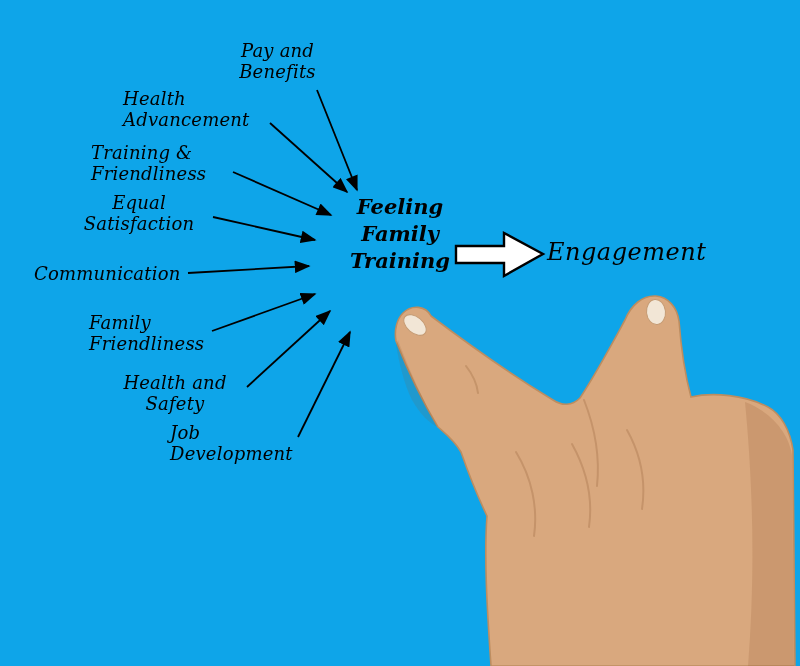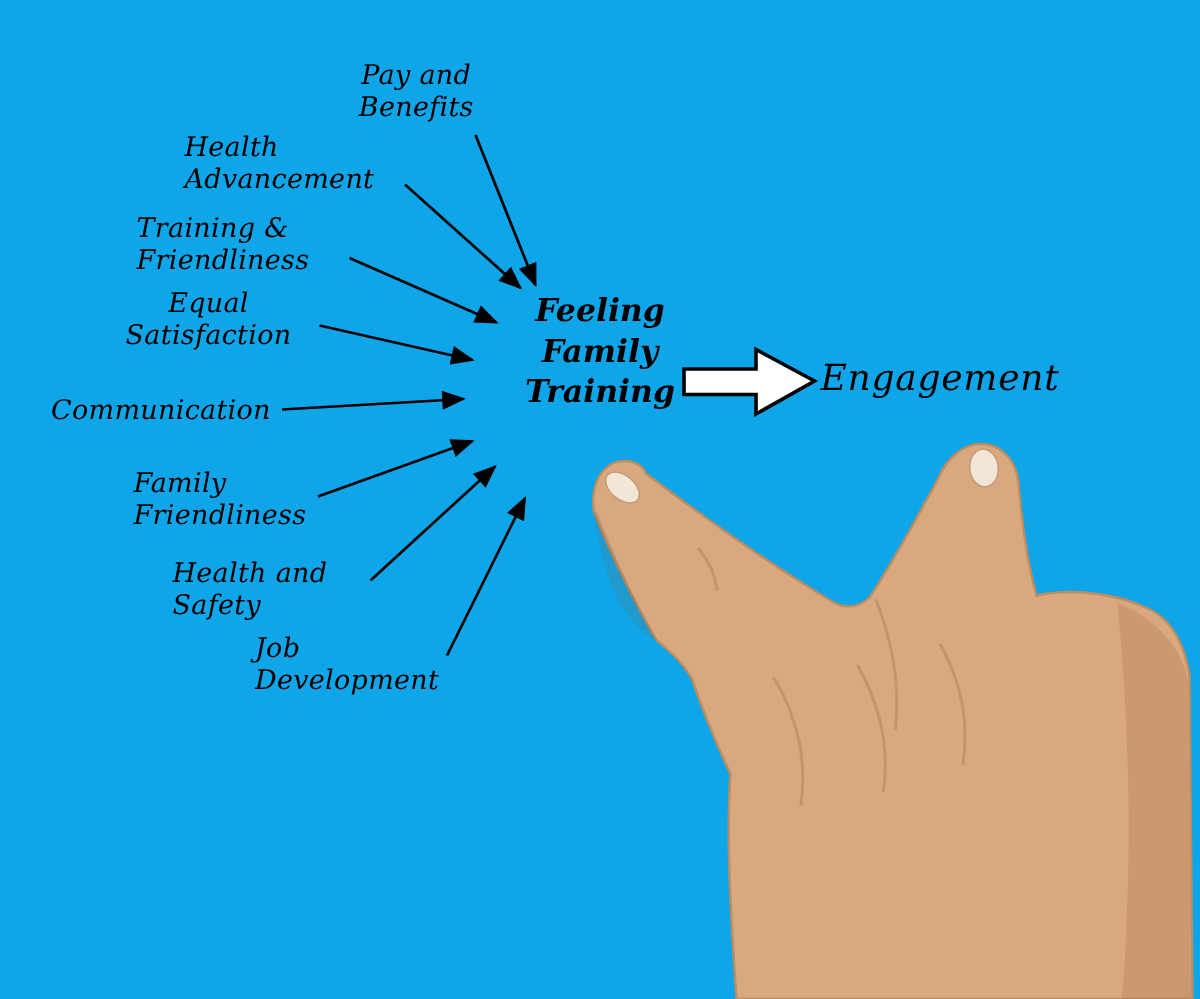--- a/index.html
+++ b/index.html
@@ -64,21 +64,21 @@
 
   <div class="label" style="left:34px;top:263px;width:170px;text-align:left">
     <span class="line">Communication</span>
   </div>
 
   <div class="label" style="left:89px;top:312px;width:135px;text-align:left">
     <span class="line">Family</span>
     <span class="line">Friendliness</span>
   </div>
 
-  <div class="label" style="left:115px;top:372px;width:120px;text-align:left">
+  <div class="label" style="left:115px;top:372px;width:120px;text-align:center">
     <span class="line">Health and</span>
     <span class="line">Safety</span>
   </div>
 
   <div class="label" style="left:170px;top:422px;width:140px;text-align:left">
     <span class="line">Job</span>
     <span class="line">Development</span>
   </div>
 
   <div class="center-label" style="left:338px;top:193px;width:124px">

